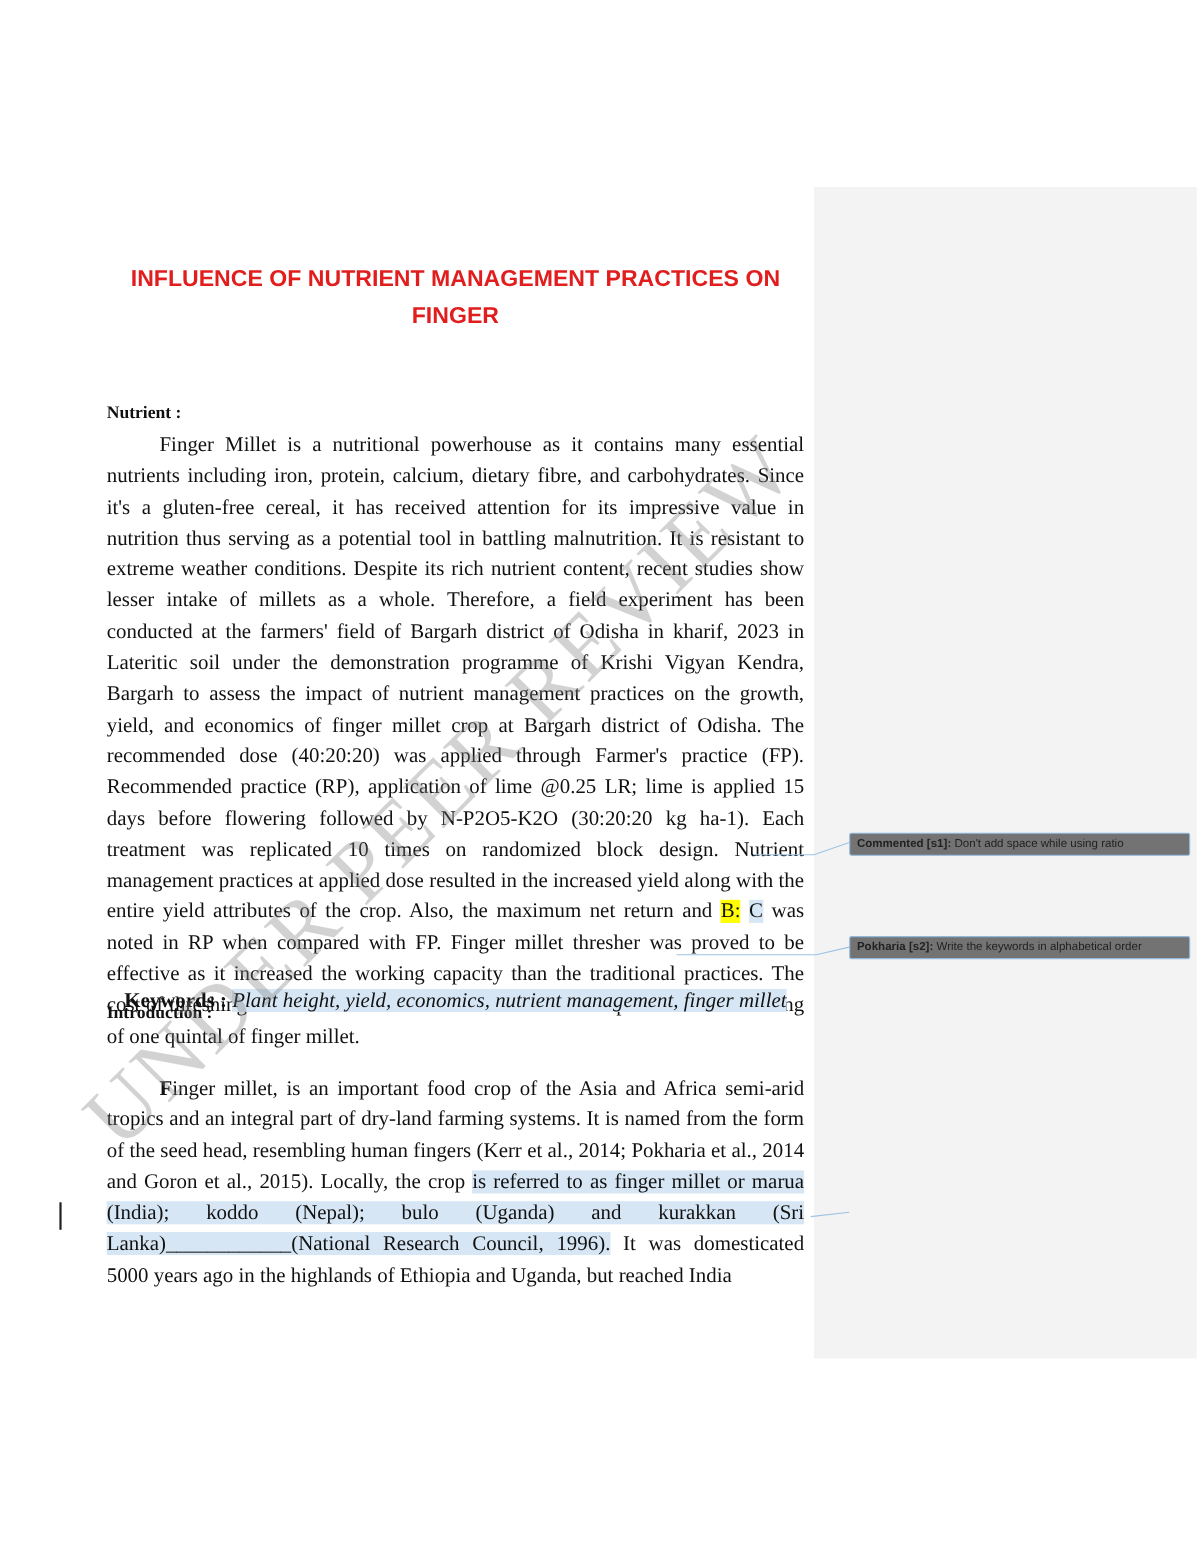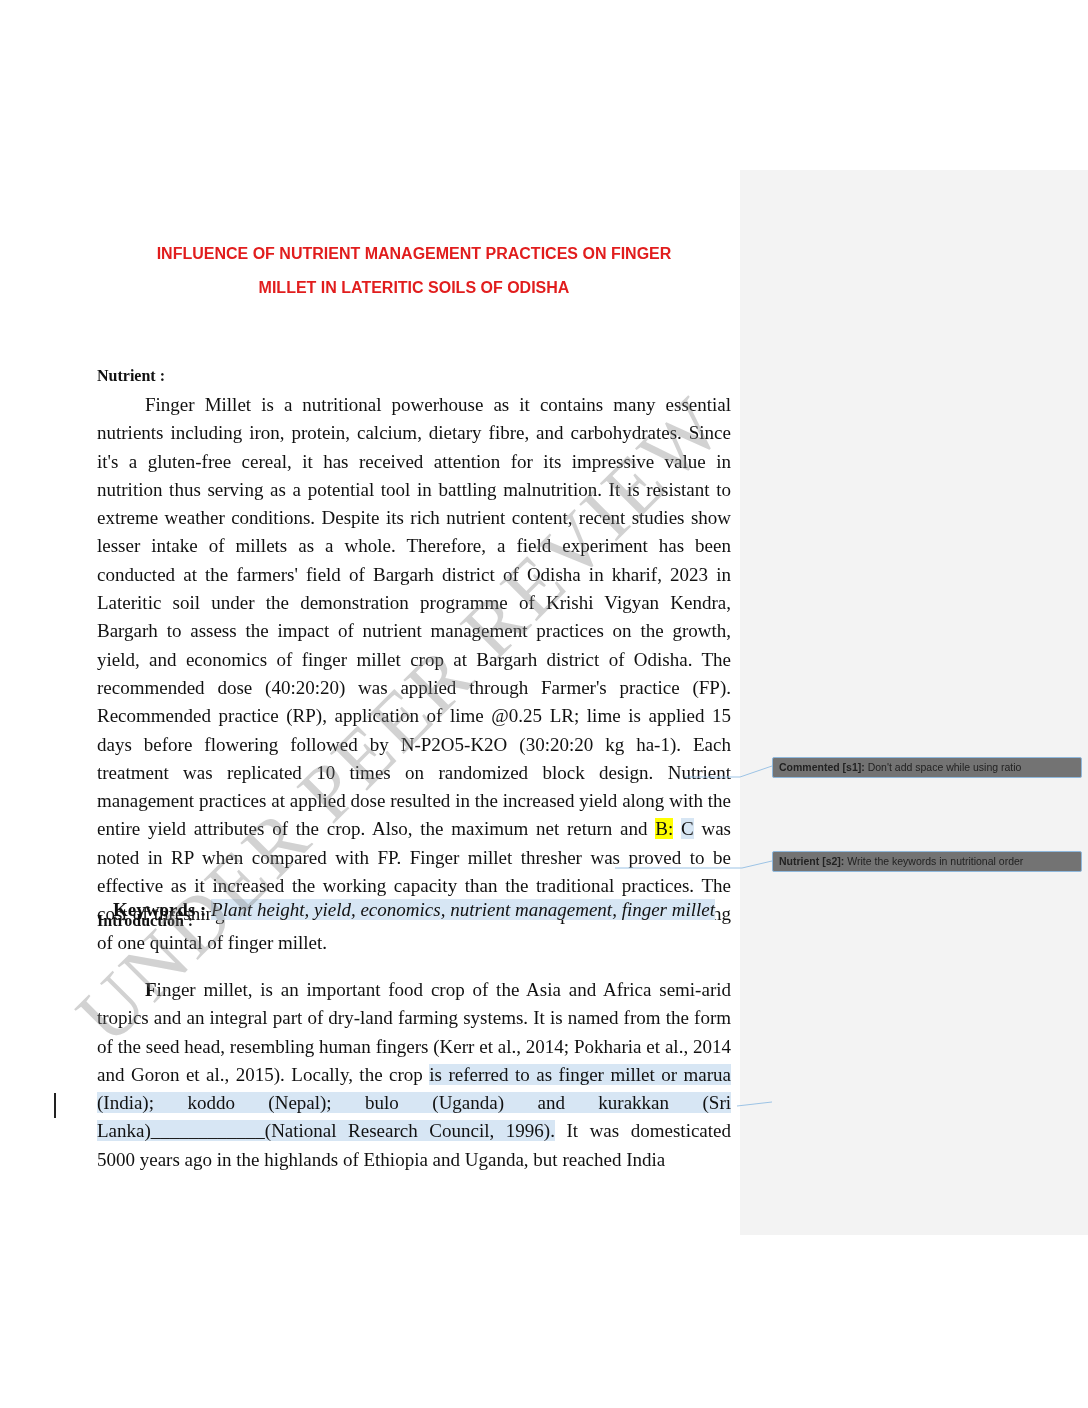--- a/index.html
+++ b/index.html
@@ -18,21 +18,21 @@
     position:absolute; left:400px; top:720px;
     transform:translate(-50%,-50%) rotate(-45deg);
     font-family:"Liberation Serif", serif; font-size:80px; font-weight:400;
     color:rgba(125,125,125,0.35); white-space:nowrap; letter-spacing:3px;
     z-index:3; pointer-events:none;
   }
 
   .title {
     position:absolute; left:97px; top:237px; width:634px; text-align:center;
     font-family:"Liberation Sans", sans-serif; font-weight:bold;
-    font-size:16px; line-height:34px; color:#e11d1d; z-index:2;
+    font-size:21px; line-height:34px; color:#e11d1d; z-index:2;
   }
 
   .heading {
     position:absolute; left:97px; font-size:16px; font-weight:bold; z-index:2;
   }
   .abstract-heading { top:367px; }
   .introduction-heading { top:912px; }
 
   .para {
     position:absolute; left:97px; width:634px; font-size:19px;
@@ -71,21 +71,20 @@
 </style>
 </head>
 <body>
 
 <div class="page">
 
   <div class="comments-pane"></div>
 
   <div class="title">
     <div>INFLUENCE OF NUTRIENT MANAGEMENT PRACTICES ON FINGER</div>
-    <div>MILLET IN LATERITIC SOILS OF ODISHA</div>
   </div>
 
   <div class="heading abstract-heading">Nutrient :</div>
 
   <div class="para abstract-para"><span>Finger Millet is a nutritional powerhouse as it contains many essential nutrients including iron, protein, calcium, dietary fibre, and carbohydrates. Since it's a gluten-free cereal, it has received attention for its impressive value in nutrition thus serving as a potential tool in battling malnutrition. It is resistant to extreme weather conditions. Despite its rich nutrient content, recent studies show lesser intake of millets as a whole. Therefore, a field experiment has been conducted at the farmers' field of Bargarh district of Odisha in kharif, 2023 in Lateritic soil under the demonstration programme of Krishi Vigyan Kendra, Bargarh to assess the impact of nutrient management practices on the growth, yield, and economics of finger millet crop at Bargarh district of Odisha. The recommended dose (40:20:20) was applied through Farmer's practice (FP). Recommended practice (RP), application of lime @0.25 LR; lime is applied 15 days before flowering followed by N-P2O5-K2O (30:20:20 kg ha-1). Each treatment was replicated 10 times on randomized block design. Nutrient management practices at applied dose resulted in the increased yield along with the entire yield attributes of the crop. Also, the maximum net return and </span><span class="hl-yellow">B:</span><span> </span><span class="hl-blue">C</span><span> was noted in RP when compared with FP. Finger millet thresher was proved to be effective as it increased the working capacity than the traditional practices. The cost of threshing was found to be low than the conventional practices for threshing of one quintal of finger millet.</span></div>
 
   <div class="para keywords-line">
     <span class="bold">Keywords :</span>
     <span class="hl-blue italic">Plant height, yield, economics, nutrient management, finger millet</span>
   </div>
@@ -101,20 +100,20 @@
     <polyline points="615,868 742,868 772,861"></polyline>
     <polyline points="737,1106 772,1102"></polyline>
   </svg>
 
   <div class="comment-card comment-s1">
     <span class="comment-label">Commented [s1]:</span>
     <span class="comment-text">Don't add space while using ratio</span>
   </div>
 
   <div class="comment-card comment-s2">
-    <span class="comment-label">Nutrient [s2]:</span>
-    <span class="comment-text">Write the keywords in nutritional order</span>
+    <span class="comment-label">Pokharia [s2]:</span>
+    <span class="comment-text">Write the keywords in alphabetical order</span>
   </div>
 
 
   <div class="watermark">UNDER PEER REVIEW</div>
 
 </div>
 
 </body></html>

